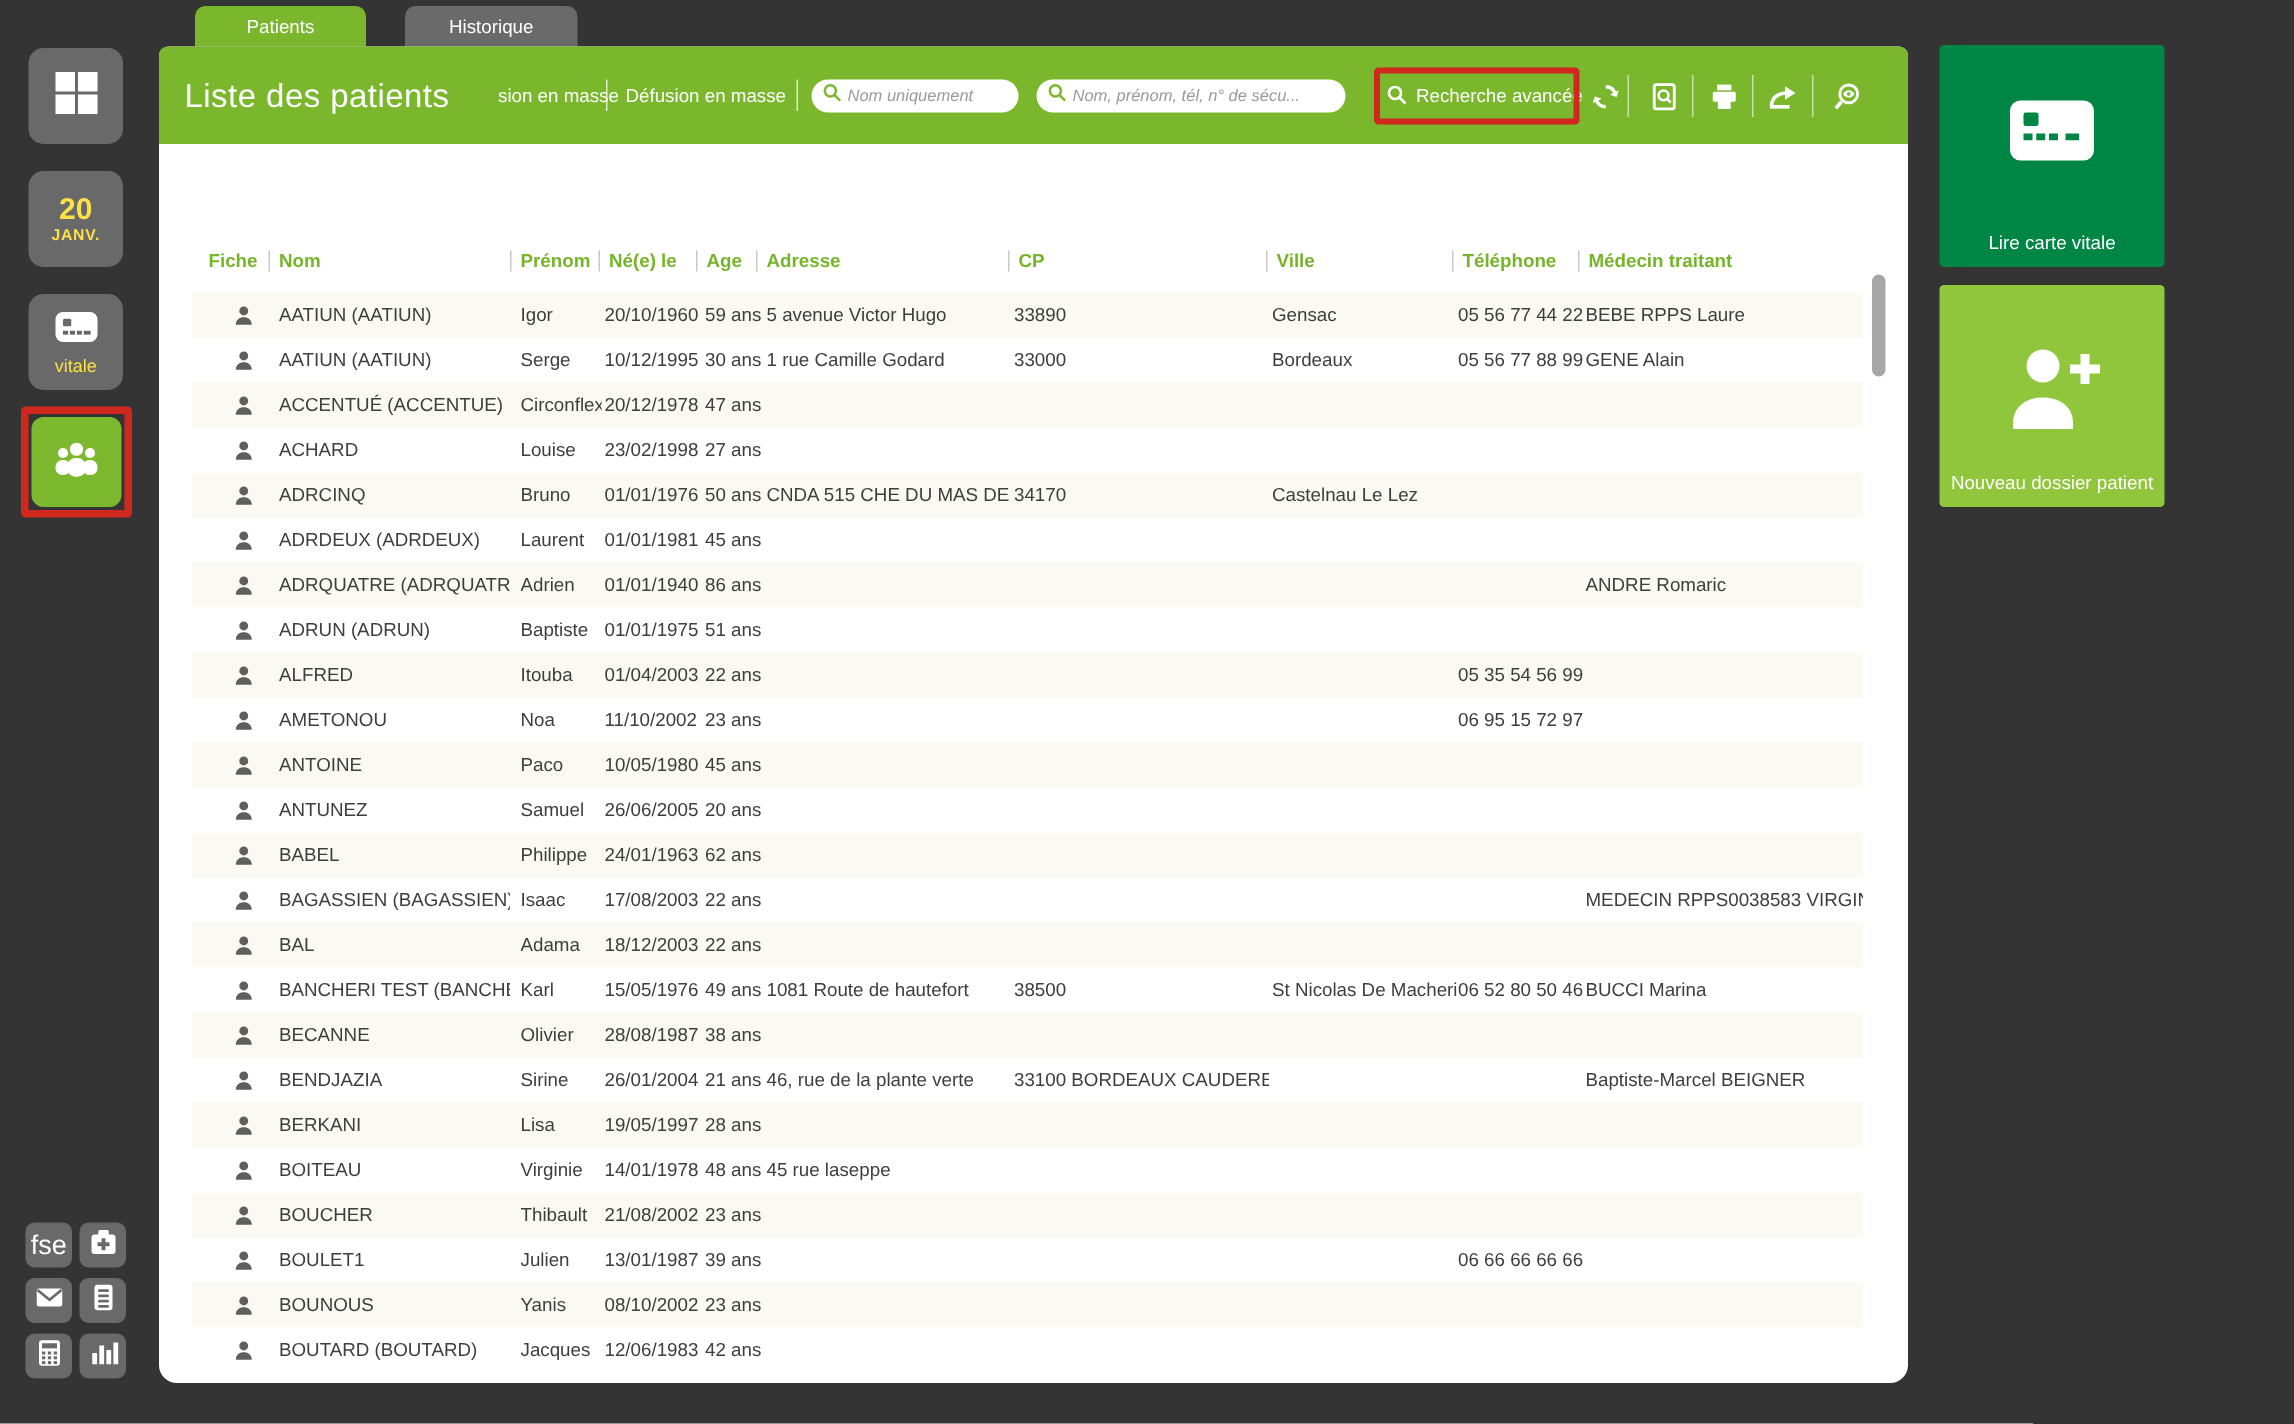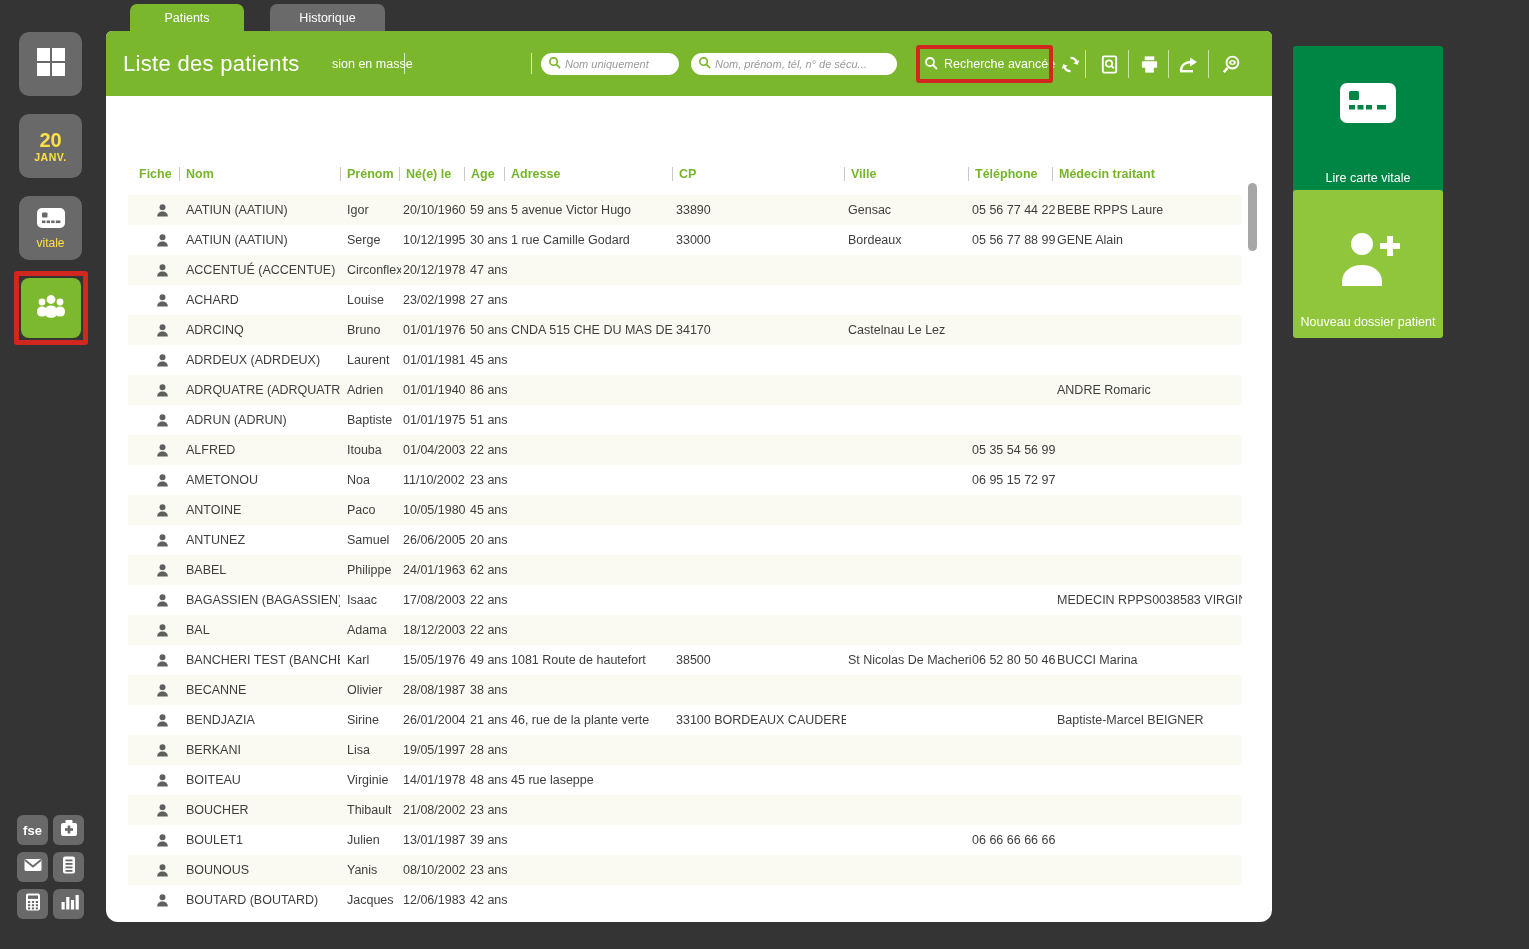--- a/index.html
+++ b/index.html
@@ -15,21 +15,21 @@
   #btn-vitale { top:196px; }
   #btn-patients { left:21px; top:278px; width:60px; height:60px; background:#7cb92e; border-radius:8px; }
   .annot { position:absolute; border:5px solid #d0281e; border-radius:3px; pointer-events:none; }
   #annot-patients { left:14px; top:271px; width:74px; height:74px; }
   .cal-day { font-size:20px; font-weight:bold; line-height:22px; }
   .cal-month { font-size:10.5px; font-weight:bold; letter-spacing:.5px; }
   .vitale-label { font-size:12px; margin-top:2px; }
 
   .mini { position:absolute; width:31px; height:30px; border-radius:6px; background:#696969;
     display:flex; align-items:center; justify-content:center; color:#fff; cursor:pointer; }
-  .fse-txt { font-size:13px; font-weight:bold; }
+  .fse-txt { font-size:18px; font-weight:normal; }
 
   
   .main { position:absolute; left:106px; top:31px; width:1166px; height:891px;
     background:#ffffff; border-radius:6px 6px 12px 12px; }
   .green-bar { position:absolute; left:0; top:0; width:1166px; height:65px;
     background:#7ab72c; border-radius:6px 6px 0 0; }
 
   .tab { position:absolute; top:4px; height:27px; border-radius:7px 7px 0 0; color:#fff;
     font-size:12.5px; display:flex; align-items:center; justify-content:center; cursor:pointer; }
   #tab-patients  { left:130px; width:114px; background:#7ab72c; }
@@ -83,21 +83,21 @@
   .c-ville{left:720px;width:123px}
   .c-tel{left:844px;width:85px}
   .c-medecin{left:929px;width:185px}
 
   .scroll-thumb { position:absolute; left:1142px; top:152px; width:9px; height:68px;
     background:#a7a7a7; border-radius:5px; cursor:pointer; }
 
   
   .big-btn { position:absolute; left:1293px; width:150px; height:148px; border-radius:3px;
     color:#fff; cursor:pointer; }
-  #btn-lire { top:30px; background:#008644;margin-top:16px; }
+  #btn-lire { top:30px; background:#008644; }
   #btn-nouveau { top:190px; background:#90c63c; }
   .big-btn .ic { position:absolute; left:0; right:0; top:34px; display:flex; justify-content:center; }
   #btn-nouveau .ic { top:40px; }
   .big-btn .lbl { position:absolute; left:0; right:0; bottom:9px; text-align:center; font-size:12.5px; }
 </style>
 </head>
 <body>
 
 <div class="side-btn" id="btn-apps">
   <span>
@@ -223,20 +223,21 @@
 <div class="tab" id="tab-historique">
   <span>Historique</span>
 </div>
 
 <div class="main">
   <div class="green-bar">
     <div class="gb-title">Liste des patients</div>
 
     <div class="gb-btn" id="btn-fusion">sion en masse</div>
     <div class="gb-sep" style="left:298px;"></div>
+    <div class="gb-btn" id="btn-defusion">Défusion en masse</div>
     <div class="gb-sep" style="left:425px;"></div>
 
     <div class="search-pill" id="search-name">
       <span>
         <svg width="13" height="13" viewBox="0 0 14 14">
             <circle cx="6" cy="6" r="4" fill="none" stroke="#7ab72c" stroke-width="1.8"></circle>
             <line x1="9" y1="9" x2="13" y2="13" stroke="#7ab72c" stroke-width="1.8"></line>
           </svg>
       </span>
       <input type="text" placeholder="Nom uniquement" style="">

